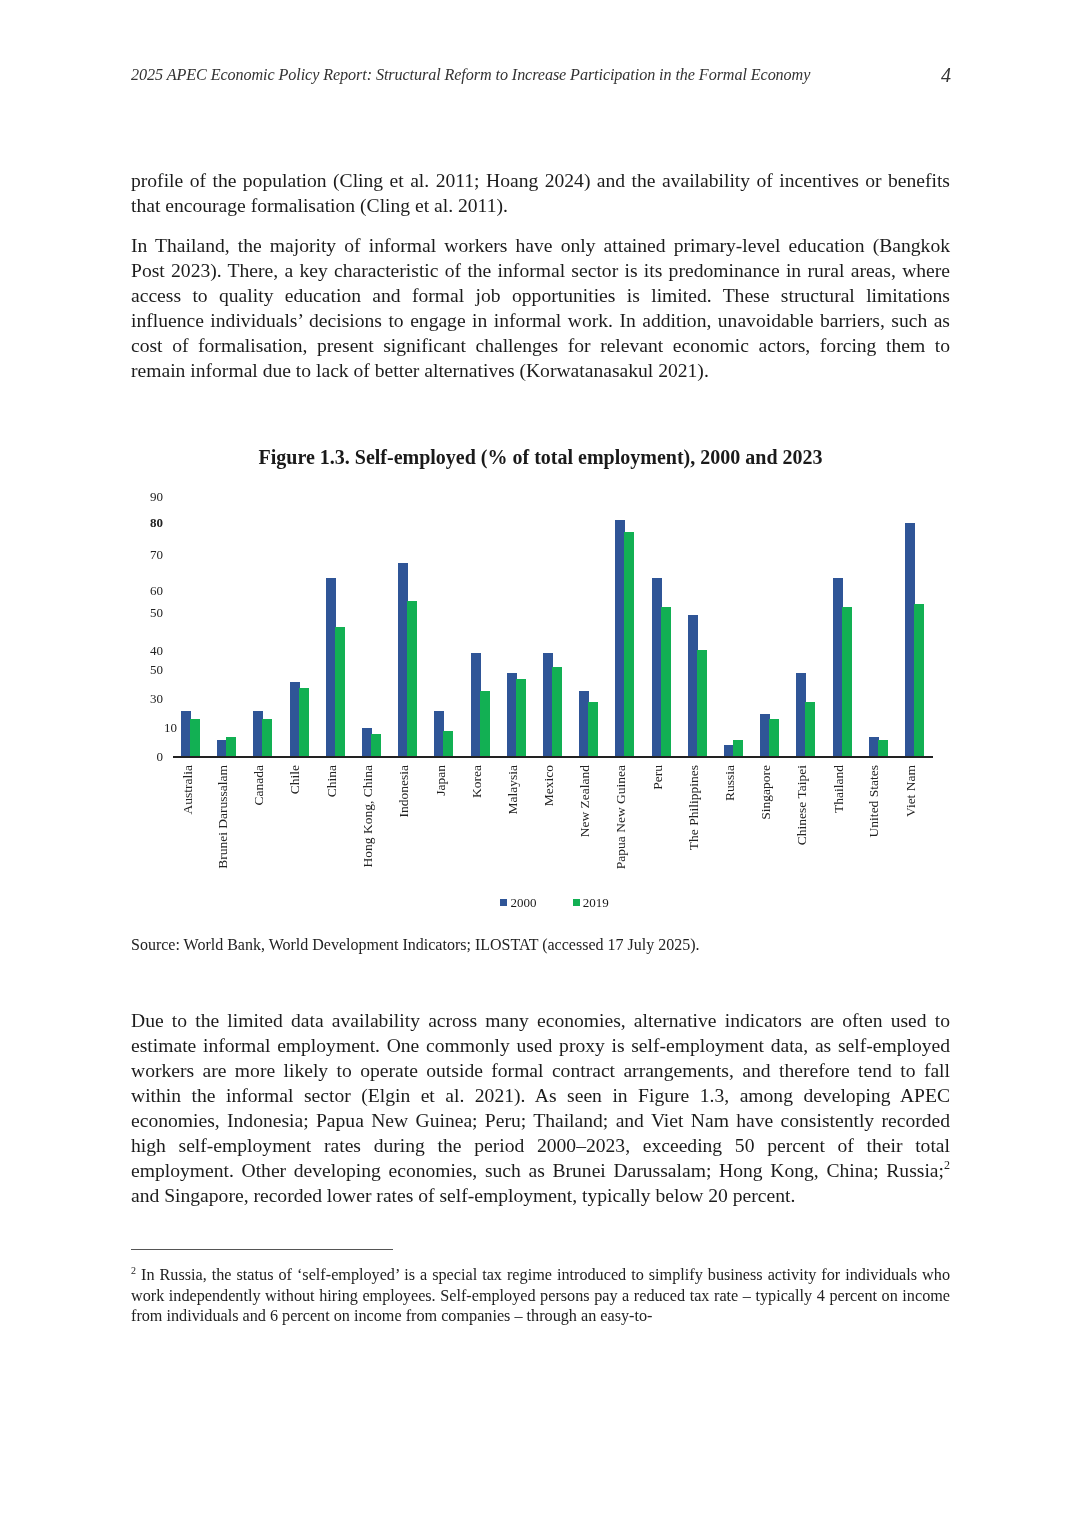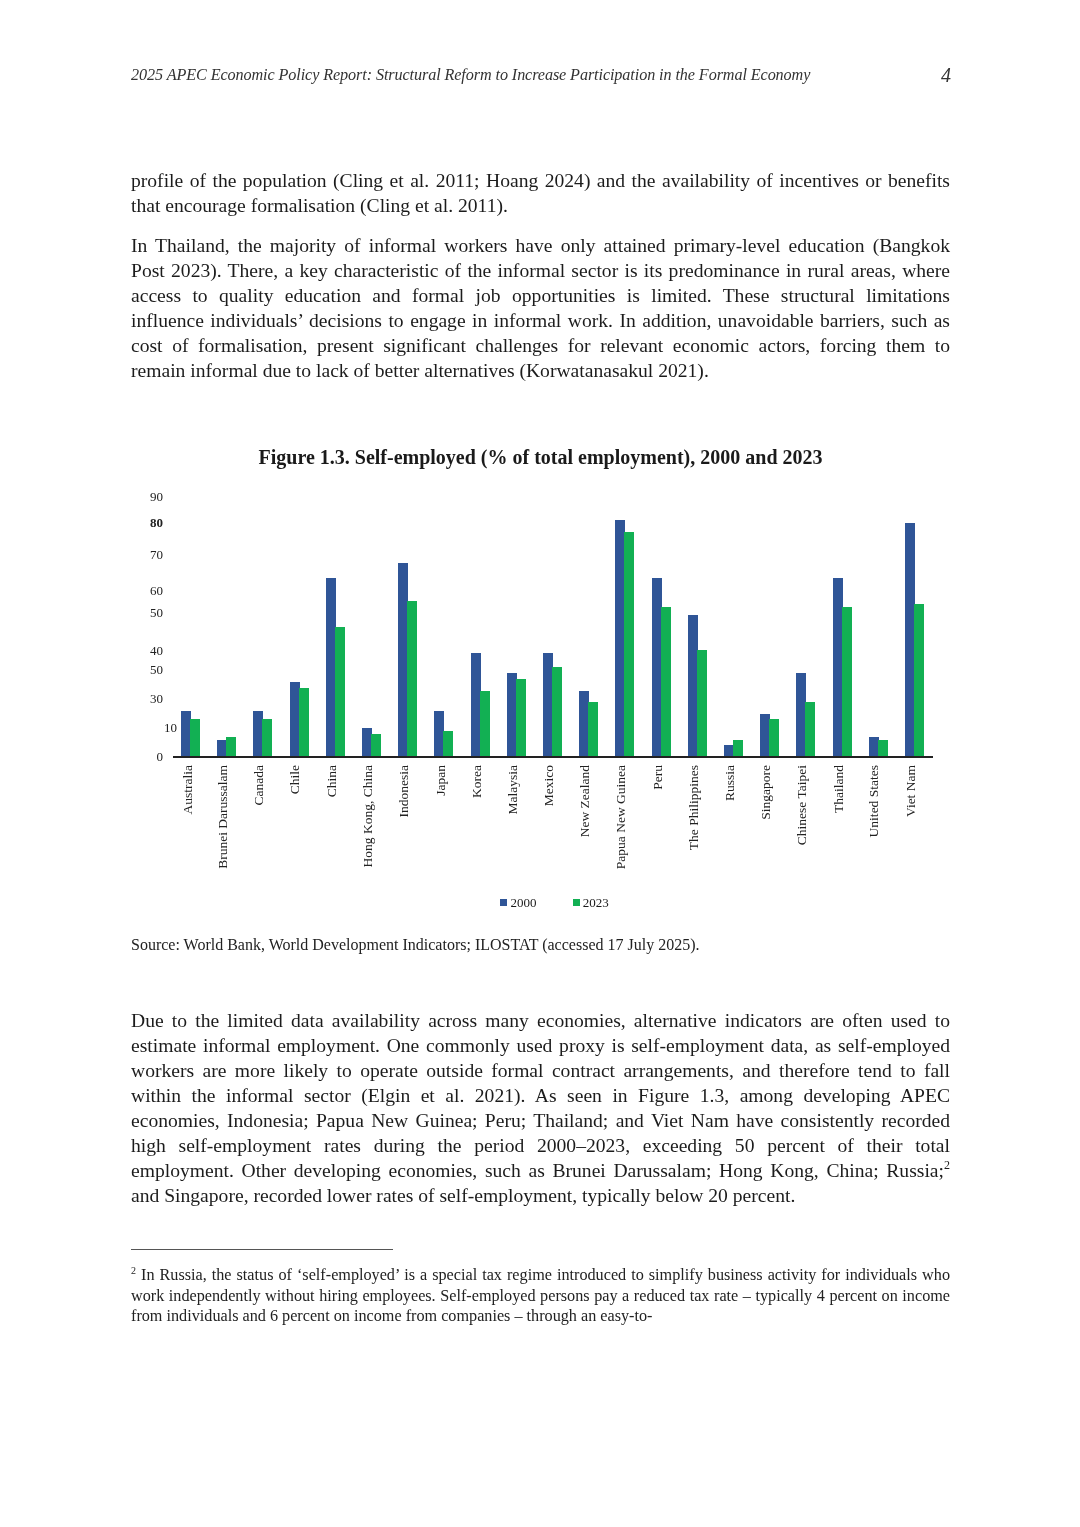--- a/index.html
+++ b/index.html
@@ -211,21 +211,21 @@
       </div>
       <div class="xlabel" style="left: 767.905px;">
         <span>Viet Nam</span>
       </div>
     </div>
   <div class="legend">
     <span class="item">
       <span class="sw" style="background:#2f5597"></span><span>2000</span>
     </span>
     <span class="item">
-      <span class="sw" style="background:#12b053"></span><span>2023</span>
+      <span class="sw" style="background:#12b053"></span><span>2019</span>
     </span>
   </div>
 </div>
 
 <div class="source">Source: World Bank, World Development Indicators; ILOSTAT (accessed 17 July 2025).</div>
 
 <p class="para" style="top:1008px;margin:0;"><span>Due to the limited data availability across many economies, alternative indicators are often used to estimate informal employment. One commonly used proxy is self-employment data, as self-employed workers are more likely to operate outside formal contract arrangements, and therefore tend to fall within the informal sector (Elgin et al. 2021). As seen in Figure 1.3, among developing APEC economies, Indonesia; Papua New Guinea; Peru; Thailand; and Viet Nam have consistently recorded high self-employment rates during the period 2000–2023, exceeding 50 percent of their total employment. Other developing economies, such as Brunei Darussalam; Hong Kong, China; Russia;</span><sup>2</sup><span> and Singapore, recorded lower rates of self-employment, typically below 20 percent.</span></p>
 
 <div class="fn-rule"></div>
 <p class="footnote" style="margin:0;"><sup>2</sup><span> In Russia, the status of ‘self-employed’ is a special tax regime introduced to simplify business activity for individuals who work independently without hiring employees. Self-employed persons pay a reduced tax rate – typically 4 percent on income from individuals and 6 percent on income from companies – through an easy-to-</span></p>

